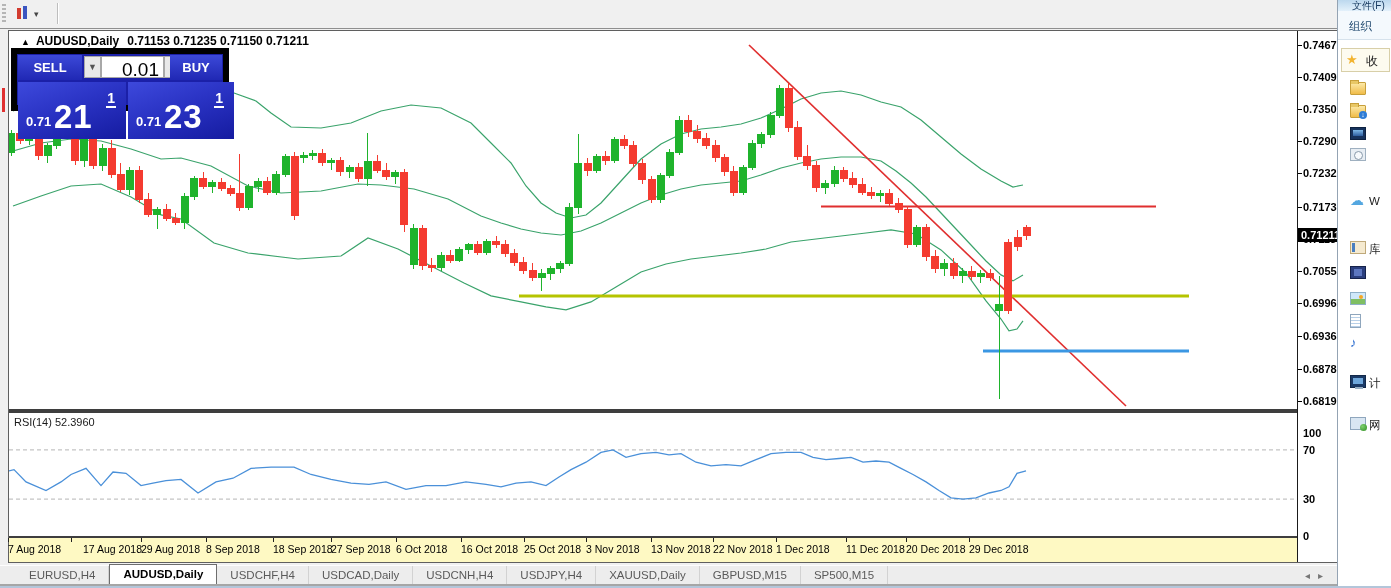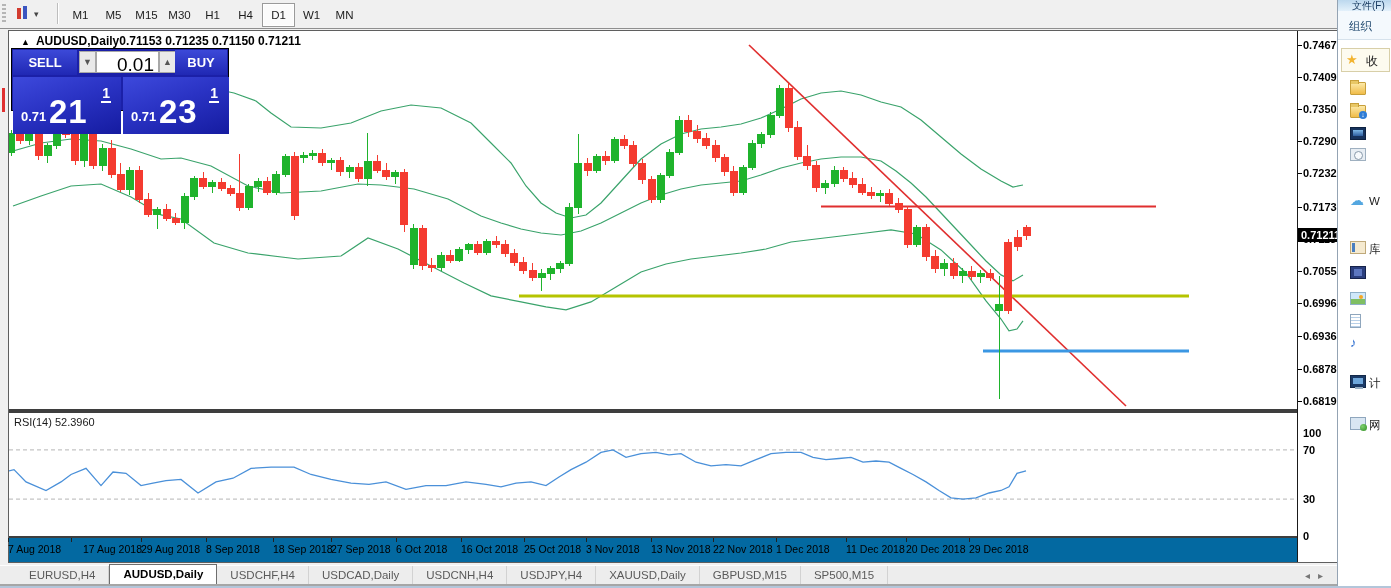--- a/index.html
+++ b/index.html
@@ -22,36 +22,36 @@
   .tf-btn.active{background:#fbfbfb;border:1px solid #9a9a9a;box-shadow:inset 0 0 0 1px #ffffff;}
   
   .chart-window{position:absolute;left:8px;top:30px;width:1329px;height:533px;background:#fff;
                 border:1px solid #5f5f5f;box-sizing:border-box;}
   #price-svg{position:absolute;left:0;top:0;}
   #rsi-svg{position:absolute;left:0;top:382px;}
   .pane-sep1{position:absolute;left:0;top:378px;width:1327px;height:4px;background:#3e3e3e;}
   .pane-sep2{position:absolute;left:0;top:505px;width:1327px;height:2px;background:#3e3e3e;}
   .chart-title{position:absolute;left:12px;top:3px;font-size:12px;font-weight:700;color:#000;z-index:5;}
   .chart-title .tri{font-size:9px;margin-right:6px;}
-  .chart-title .ohlc{font-weight:700;}
+  .chart-title .ohlc{font-weight:700;margin-left:8px;}
   .rsi-label{position:absolute;left:5px;top:385px;font-size:11px;color:#1a1a1a;z-index:5;}
   
   .axis-col{position:absolute;left:1288px;top:0;width:39px;height:531px;background:#fff;
             border-left:1px solid #1a1a1a;z-index:4;}
   .pl{position:absolute;left:5px;font-size:11px;font-weight:700;color:#000;}
   .ptick{position:absolute;left:0;width:4px;height:1px;background:#000;}
   .price-tag{position:absolute;left:0;top:197px;width:39px;height:14px;background:#000;color:#fff;
              font-size:11px;font-weight:700;line-height:14px;padding-left:3px;box-sizing:border-box;}
   
-  .date-axis{position:absolute;left:0;top:507px;width:1288px;height:24px;background:#0369a1;}
+  .date-axis{position:absolute;left:0;top:507px;width:1288px;height:24px;background:#fef9c3;}
   .dl{position:absolute;top:5px;font-size:10.5px;color:#000;white-space:nowrap;}
   .dtick{position:absolute;top:0;width:1px;height:4px;background:#222;}
   
   .trade-panel{position:absolute;left:2px;top:17px;width:218px;height:63px;z-index:6;
-               background:#1b20a8;border:1px solid #000000;box-sizing:border-box;}
+               background:#1b20a8;border:6px solid #000000;box-sizing:border-box;}
   .tp-btn{position:absolute;top:1px;height:25px;background:linear-gradient(180deg,#3c49d8,#2028b4);
           color:#fff;font-size:13px;font-weight:700;text-align:center;line-height:25px;cursor:pointer;}
   .tp-sell{left:1px;width:64px;}
   .tp-buy{right:1px;width:52px;}
   .tp-spin{position:absolute;top:2px;height:22px;background:#e9e9e9;border:1px solid #a8a8a8;
            box-sizing:border-box;text-align:center;font-size:9px;color:#555;cursor:pointer;line-height:20px;}
   .tp-spin-dn{left:67px;width:17px;}
   .tp-spin-up{left:147px;width:17px;}
   .tp-vol{position:absolute;left:84px;top:2px;width:63px;height:22px;background:#fff;border:1px solid #a8a8a8;
           box-sizing:border-box;font-size:19px;color:#000;text-align:right;padding:2px 4px 0 0;}
@@ -118,31 +118,20 @@
 <body>
 
 <div class="toolbar">
   <div class="grip"></div>
   <div class="tool-icon">
     <div class="mini-candle mc1"></div>
     <div class="mini-candle mc2"></div>
     <span class="tool-caret">▾</span>
   </div>
   <div class="tf-sep"></div>
-  <div class="tf-row" id="tf-row">
-      <div class="tf-btn">M1</div>
-      <div class="tf-btn">M5</div>
-      <div class="tf-btn">M15</div>
-      <div class="tf-btn">M30</div>
-      <div class="tf-btn">H1</div>
-      <div class="tf-btn">H4</div>
-      <div class="tf-btn active">D1</div>
-      <div class="tf-btn">W1</div>
-      <div class="tf-btn">MN</div>
-    </div>
 </div>
 
 <div class="red-artifact"></div>
 
 <div class="chart-window">
   <svg id="price-svg" width="1288" height="378">
       <polyline points="4,80.0 42,65.0 82,50.0 122,42.0 162,48.0 192,55.0 225,62.0 247,70.0 262,82.0 282,96.0 312,97.0 342,92.0 372,80.0 402,74.0 432,77.0 462,92.0 482,112.0 502,132.0 517,155.0 532,172.0 547,182.0 562,187.0 577,184.0 592,172.0 612,150.0 632,128.0 652,113.0 672,103.0 692,98.0 712,96.0 732,93.0 752,87.0 772,78.0 792,68.0 812,62.0 832,60.0 852,64.0 872,71.0 892,76.0 912,89.0 932,106.0 952,123.0 972,138.0 992,150.0 1004,156.0 1014,154.0" fill="none" stroke="#3aa36b" stroke-width="1.2"></polyline>
       <polyline points="4,120.0 32,112.0 62,108.0 92,110.0 122,118.0 152,128.0 172,127.0 202,135.0 239,155.0 272,162.0 312,160.0 349,153.0 372,154.0 405,158.0 439,168.0 472,185.0 492,192.0 512,198.0 532,202.0 552,204.0 572,200.0 592,192.0 612,182.0 632,172.0 652,164.0 672,158.0 692,154.0 712,152.0 732,150.0 752,144.0 772,137.0 792,132.0 812,128.0 832,126.0 852,126.0 872,130.0 887,140.0 902,152.0 917,166.0 932,182.0 947,198.0 962,214.0 977,230.0 992,243.9 1004,249.9 1014,243.9" fill="none" stroke="#3aa36b" stroke-width="1.2"></polyline>
       <polyline points="4,175.0 32,165.0 62,155.0 92,153.0 122,166.0 152,183.9 172,188.0 205,212.0 239,222.0 289,228.0 332,225.0 359,207.0 389,218.0 422,235.0 455,252.0 482,264.9 512,270.9 537,275.9 557,278.9 582,270.9 607,255.9 632,241.0 657,233.0 682,228.0 707,225.0 732,222.0 757,218.0 782,211.0 807,208.0 832,205.0 857,202.0 882,198.9 907,203.0 932,218.9 957,242.0 977,269.9 992,288.0 1000,299.9 1008,298.0 1014,289.9" fill="none" stroke="#3aa36b" stroke-width="1.2"></polyline>
       <line x1="740" y1="14" x2="1117" y2="375.0439560439563" stroke="#e02f2f" stroke-width="1.6"></line>

